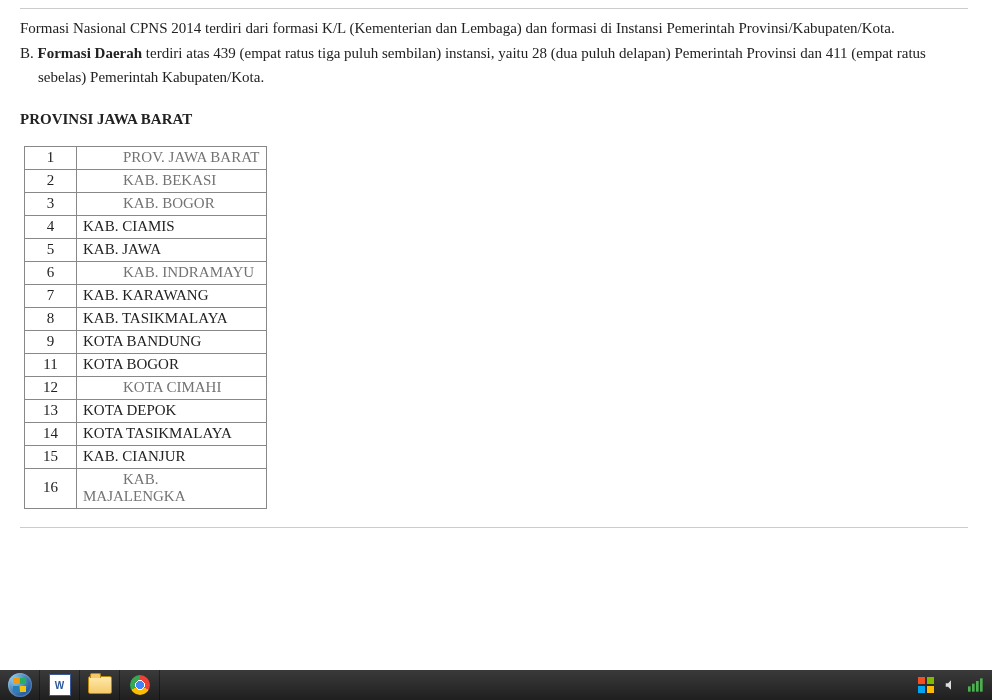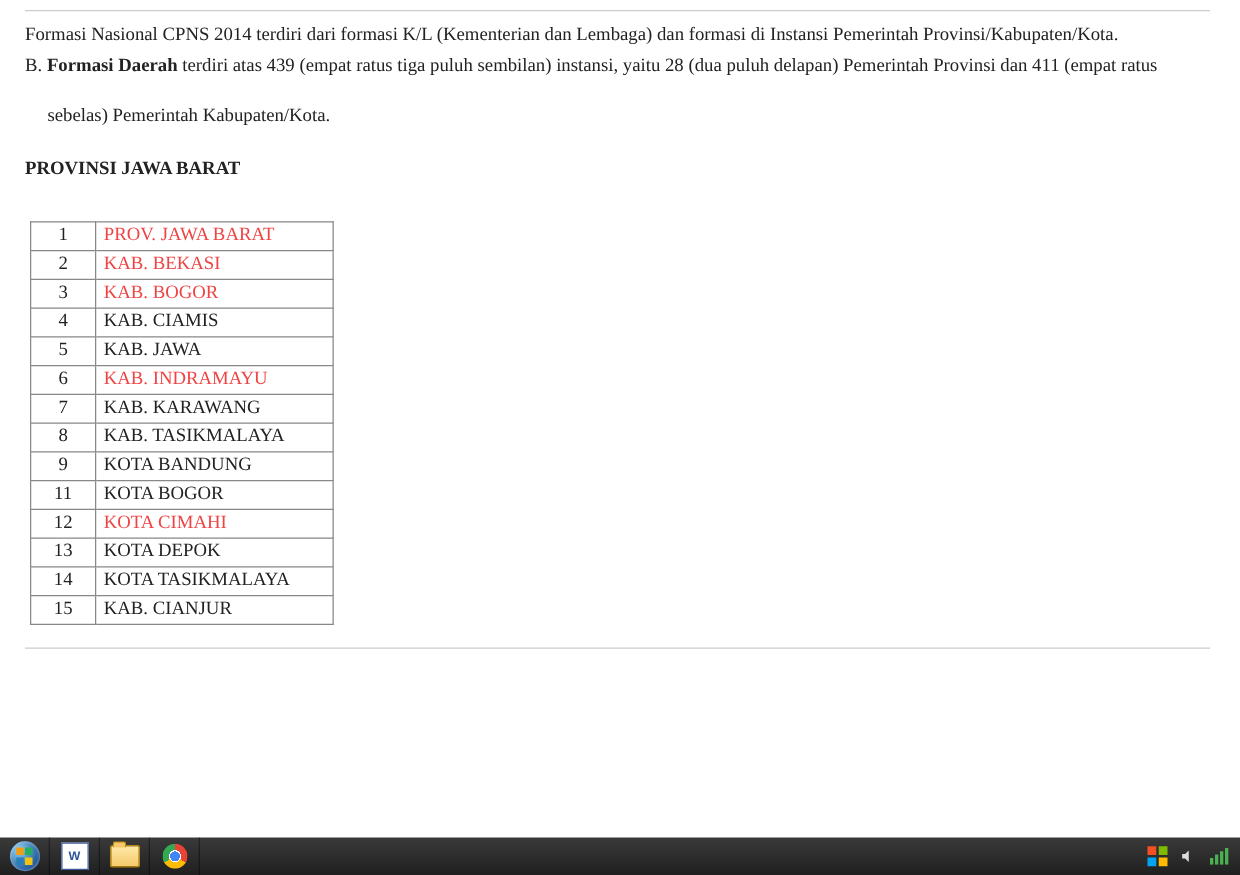--- a/index.html
+++ b/index.html
@@ -36,25 +36,24 @@
     line-height: 1.55;
   }
   p.formasi-line {
     margin: 2px 0 2px 0;
     line-height: 1.55;
     padding-left: 0;
   }
   .indent-cont {
     display: block;
     padding-left: 18px;
-    margin-top: 16px;
   }
   .section-title {
     font-weight: bold;
-    margin: 22px 0 33px 0;
+    margin: 22px 0 18px 0;
   }
   table.region-table {
     border-collapse: collapse;
     margin-left: 4px;
   }
   table.region-table td {
     border: 1px solid #888;
     padding: 2px 6px 3px 6px;
     font-size: 15px;
     vertical-align: middle;
@@ -63,22 +62,23 @@
   }
   table.region-table td.num {
     width: 52px;
     text-align: center;
   }
   table.region-table td.name {
     width: 190px;
     text-align: left;
   }
   a.region-link {
-    color: #ef4444;
+    color: #737373;
     text-decoration: none;
+    margin-left: 40px;
   }
   
   .taskbar {
     position: absolute;
     left: 0;
     right: 0;
     bottom: 0;
     height: 30px;
     background: linear-gradient(to bottom, #3a3a3a 0%, #1f1f1f 100%);
     display: flex;
@@ -226,20 +226,24 @@
           <td class="num">13</td>
           <td class="name"><span>KOTA DEPOK</span></td>
         </tr>
         <tr>
           <td class="num">14</td>
           <td class="name"><span>KOTA TASIKMALAYA</span></td>
         </tr>
         <tr>
           <td class="num">15</td>
           <td class="name"><span>KAB. CIANJUR</span></td>
+        </tr>
+        <tr>
+          <td class="num">16</td>
+          <td class="name"><a class="region-link" href="#">KAB. MAJALENGKA</a></td>
         </tr>
       </tbody>
   </table>
 
   <hr class="hr-bottom">
 </div>
 
 <div class="taskbar">
   <div class="tb-btn">
     <div class="start-orb"></div>

